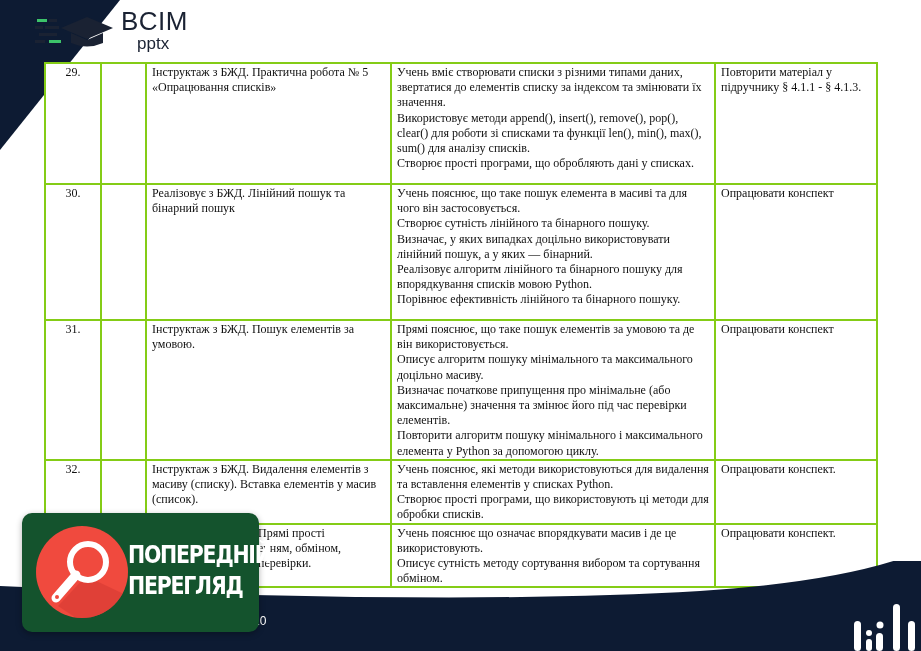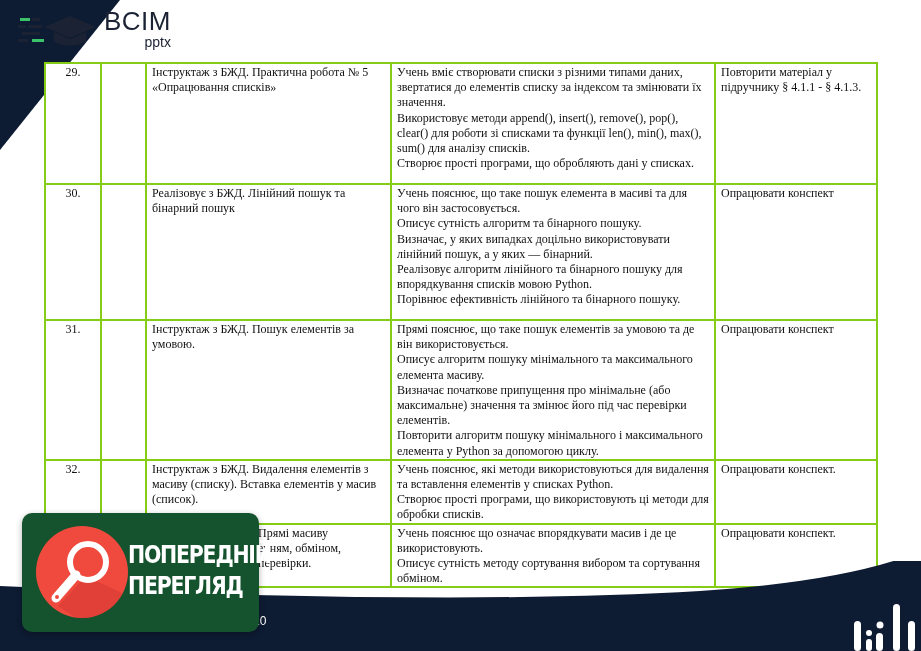--- a/index.html
+++ b/index.html
@@ -1,22 +1,22 @@
 <!DOCTYPE html>
 <html><head>
 <meta charset="utf-8">
 <style>
   html, body { margin:0; padding:0; }
   body { width:921px; height:651px; position:relative; overflow:hidden; background:#ffffff; font-family:"Liberation Serif", serif; }
   .corner-tl { position:absolute; left:0; top:0; width:0; height:0; border-top:150px solid #0d1b33; border-right:120px solid transparent; }
-  .logo { position:absolute; left:18px; top:8px; display:flex; align-items:center; gap:6px;text-align:right; }
+  .logo { position:absolute; left:35px; top:8px; display:flex; align-items:center; gap:6px; }
   .logo-mark { width:80px; height:40px; position:relative; }
   .logo-text { display:flex; flex-direction:column; line-height:1; }
   .logo-title { font-family:"Liberation Sans", sans-serif; font-size:26px; color:#1a2233; letter-spacing:0.5px; }
-  .logo-sub { font-family:"Liberation Sans", sans-serif; font-size:14px; color:#1a2233; margin-left:6px; margin-top:1px; }
+  .logo-sub { font-family:"Liberation Sans", sans-serif; font-size:17px; color:#1a2233; margin-left:16px; margin-top:1px; }
   .footer { position:absolute; left:0; bottom:0; width:921px; height:90px; }
   .page-num { position:absolute; left:253px; top:614px; font-family:"Liberation Sans", sans-serif; font-size:12px; color:#ffffff; }
   table.plan { position:absolute; left:44px; top:62px; border-collapse:collapse; width:832px; table-layout:fixed; background:#fff; }
   table.plan td { border:2px solid #84cc16; vertical-align:top; font-size:12px; line-height:15.2px; color:#111; padding:1px 5px 0 5px; }
   td.num { text-align:center; }
   .preview { position:absolute; left:22px; top:513px; width:237px; height:119px; background:#14532d; border-radius:10px; box-shadow:0 2px 6px rgba(0,0,0,0.3); }
   .preview-circle { position:absolute; left:14px; top:13px; width:92px; height:92px; border-radius:50%; background:#f04a3e; overflow:hidden; }
   .preview-text { position:absolute; left:106px; top:26px; font-family:"DejaVu Sans", sans-serif; font-weight:bold; color:#fff; font-size:25px; line-height:31px; letter-spacing:-1.5px; transform:scaleX(0.82); transform-origin:left top; }
 </style>
 </head>
@@ -63,54 +63,54 @@
       <div>Створює  прості програми, що обробляють дані у списках.</div>
     </td>
     <td>Повторити матеріал у підручнику § 4.1.1 - § 4.1.3.</td>
   </tr>
   <tr style="height:136px">
     <td class="num">30.</td>
     <td></td>
     <td>Реалізовує з БЖД. Лінійний пошук та бінарний пошук</td>
     <td>
       <div>Учень пояснює, що таке пошук елемента в масиві та для чого він застосовується.</div>
-      <div>Описує сутність алгоритм та бінарного пошуку.</div>
+      <div>Створює сутність лінійного та бінарного пошуку.</div>
       <div>Визначає, у яких випадках доцільно використовувати лінійний пошук, а у яких — бінарний.</div>
       <div>Реалізовує алгоритм лінійного та бінарного пошуку для впорядкування списків мовою Python.</div>
       <div>Порівнює ефективність лінійного та бінарного пошуку.</div>
     </td>
     <td>Опрацювати конспект</td>
   </tr>
   <tr style="height:137px">
     <td class="num">31.</td>
     <td></td>
     <td>Інструктаж з БЖД. Пошук елементів за умовою.</td>
     <td>
       <div>Прямі пояснює, що таке пошук елементів за умовою та де він використовується.</div>
-      <div>Описує алгоритм пошуку мінімального та максимального елемента масиву.</div>
+      <div>Описує алгоритм пошуку мінімального та максимального доцільно масиву.</div>
       <div>Визначає початкове припущення про мінімальне (або максимальне) значення та змінює його під час перевірки елементів.</div>
       <div>Повторити алгоритм пошуку мінімального і максимального елемента у Python за допомогою циклу.</div>
     </td>
     <td>Опрацювати конспект</td>
   </tr>
   <tr style="height:60px">
     <td class="num">32.</td>
     <td></td>
     <td>Інструктаж з БЖД. Видалення елементів з масиву (списку). Вставка елементів у масив (список).</td>
     <td>
       <div>Учень пояснює, які методи використовуються для видалення та вставлення елементів у списках Python.</div>
       <div>Створює прості програми, що використовують ці методи для обробки списків.</div>
     </td>
     <td>Опрацювати конспект.</td>
   </tr>
   <tr style="height:62px">
     <td class="num"></td>
     <td></td>
     <td>
-      <div style="padding-left:106px">Прямі масиву</div>
+      <div style="padding-left:106px">Прямі прості</div>
       <div style="padding-left:106px">енням, обміном,</div>
       <div style="padding-left:106px">перевірки.</div>
     </td>
     <td>
       <div>Учень пояснює що означає впорядкувати масив і де це використовують.</div>
       <div>Описує сутність методу сортування вибором та сортування обміном.</div>
     </td>
     <td>Опрацювати конспект.</td>
   </tr>
 </tbody>

